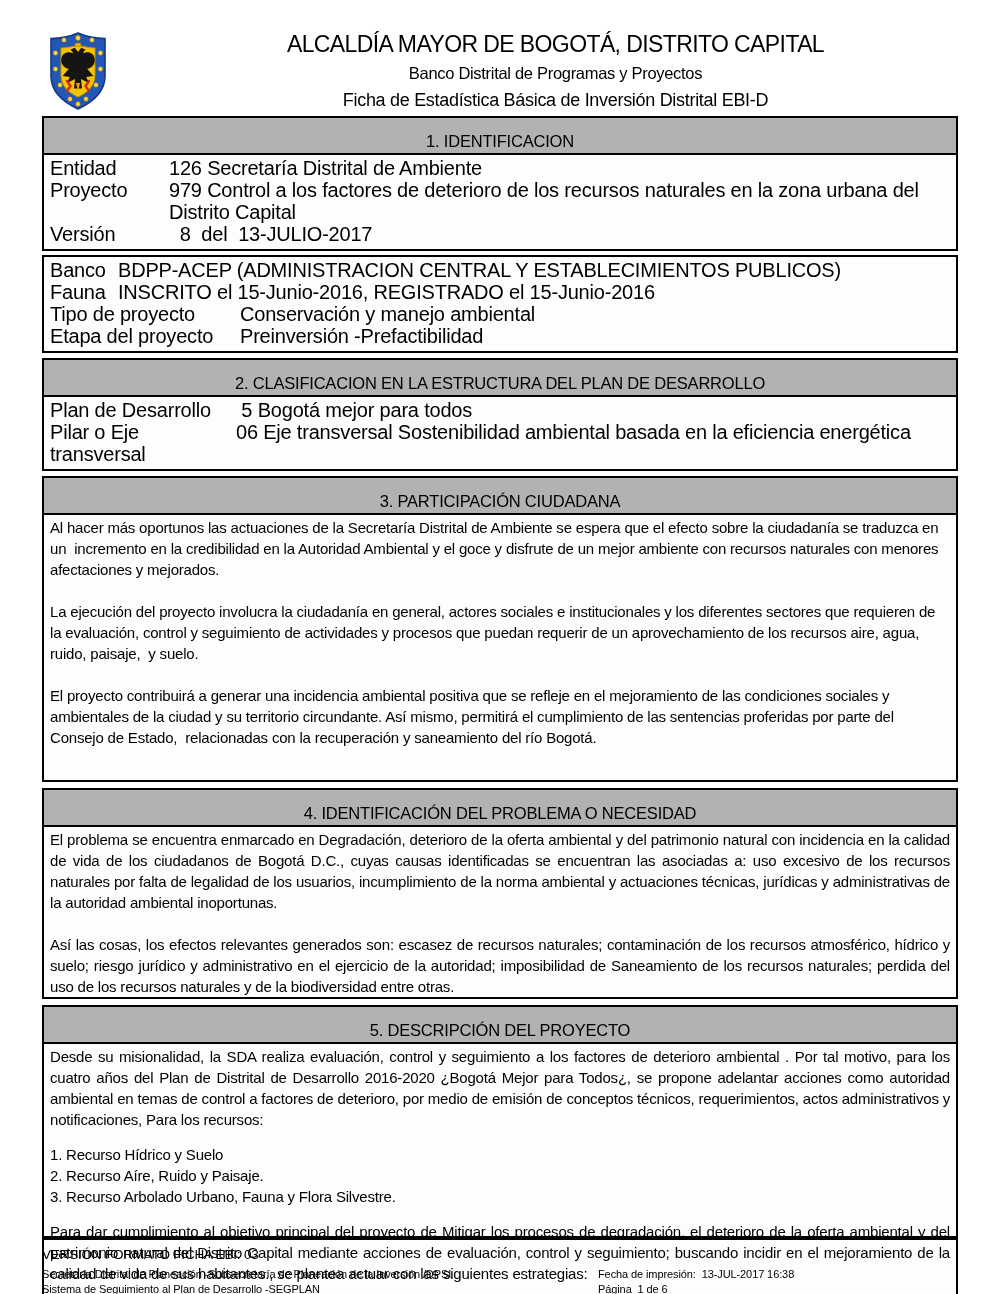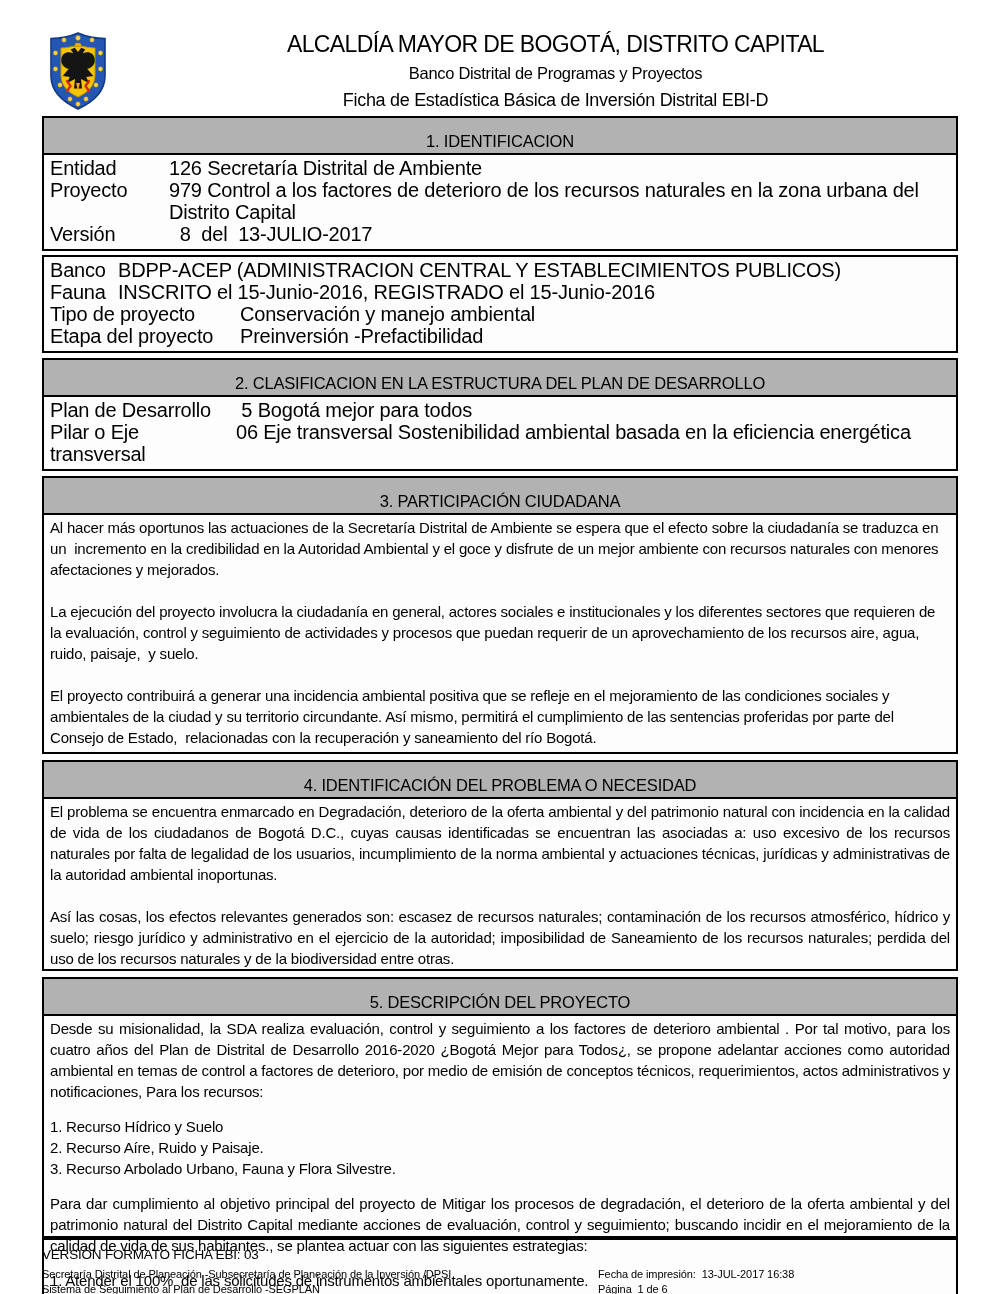--- a/index.html
+++ b/index.html
@@ -49,21 +49,21 @@
 
   .para {
     font-size: 15px; line-height: 21px; letter-spacing: -0.2px;
     margin: 0; white-space: pre-wrap;
   }
   .just { text-align: justify; }
   .gap { height: 21px; }
   .gap-sm { height: 14px; }
   .line { font-size: 15px; line-height: 21px; letter-spacing: -0.2px; white-space: pre-wrap; }
 
-  .pad-b-20 { padding-bottom: 4px; }
+  .pad-b-20 { padding-bottom: 32px; }
   .pad-b-16 { padding-bottom: 0; }
   .pad-b-6  { padding-bottom: 6px; }
 
   
   .doc-footer { position: absolute; left: 42px; right: 42px; top: 1236px; }
   .footer-rule { border-top: 4px solid #000; height: 0; }
   .footer-version { font-size: 13.5px; letter-spacing: -0.2px; margin-top: 7px; line-height: 16px; }
   .footer-meta { display: flex; margin-top: 4px; font-size: 11px; letter-spacing: -0.1px; }
   .f-left { flex: 1 1 auto; }
   .f-left div { line-height: 15px; }

